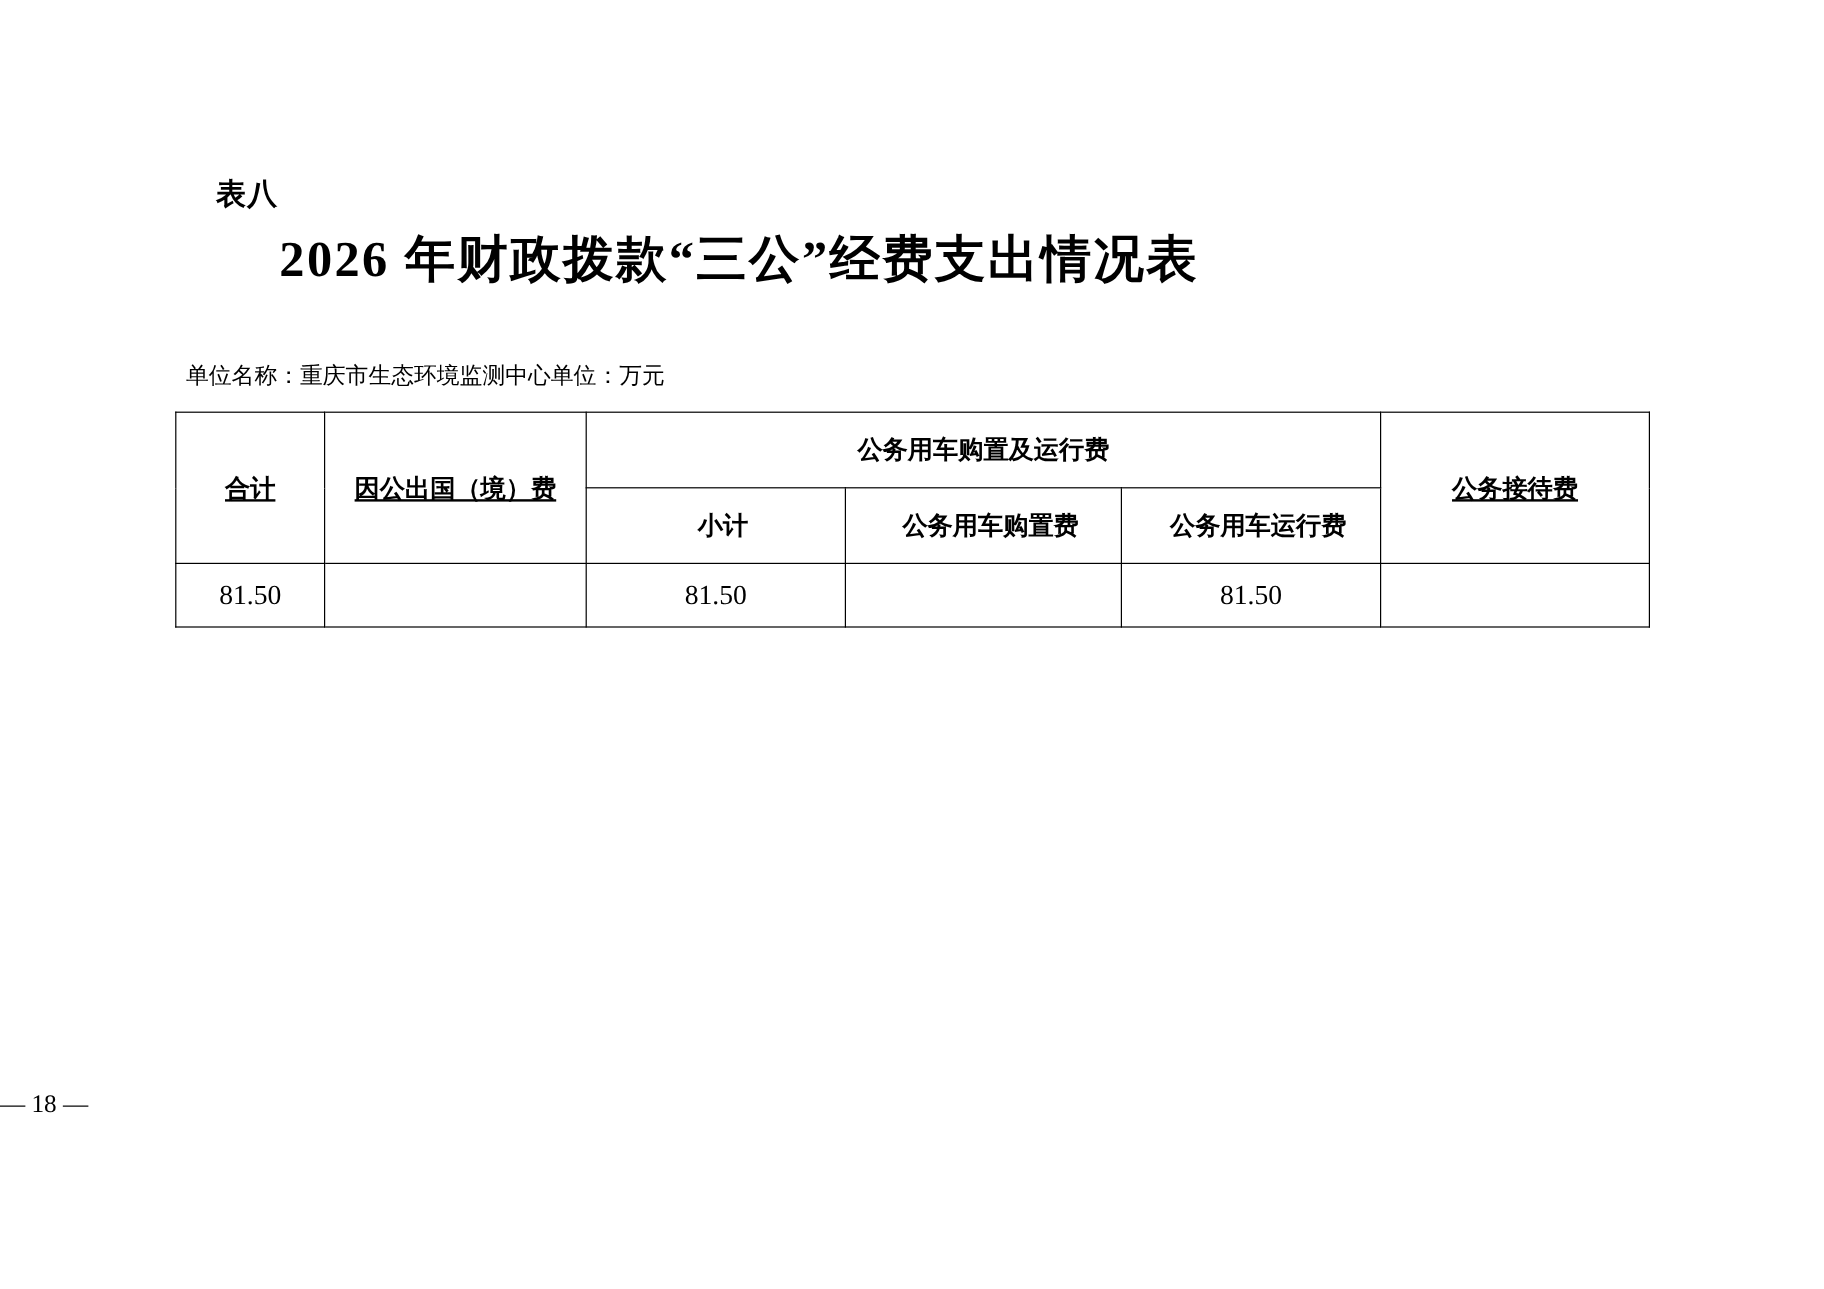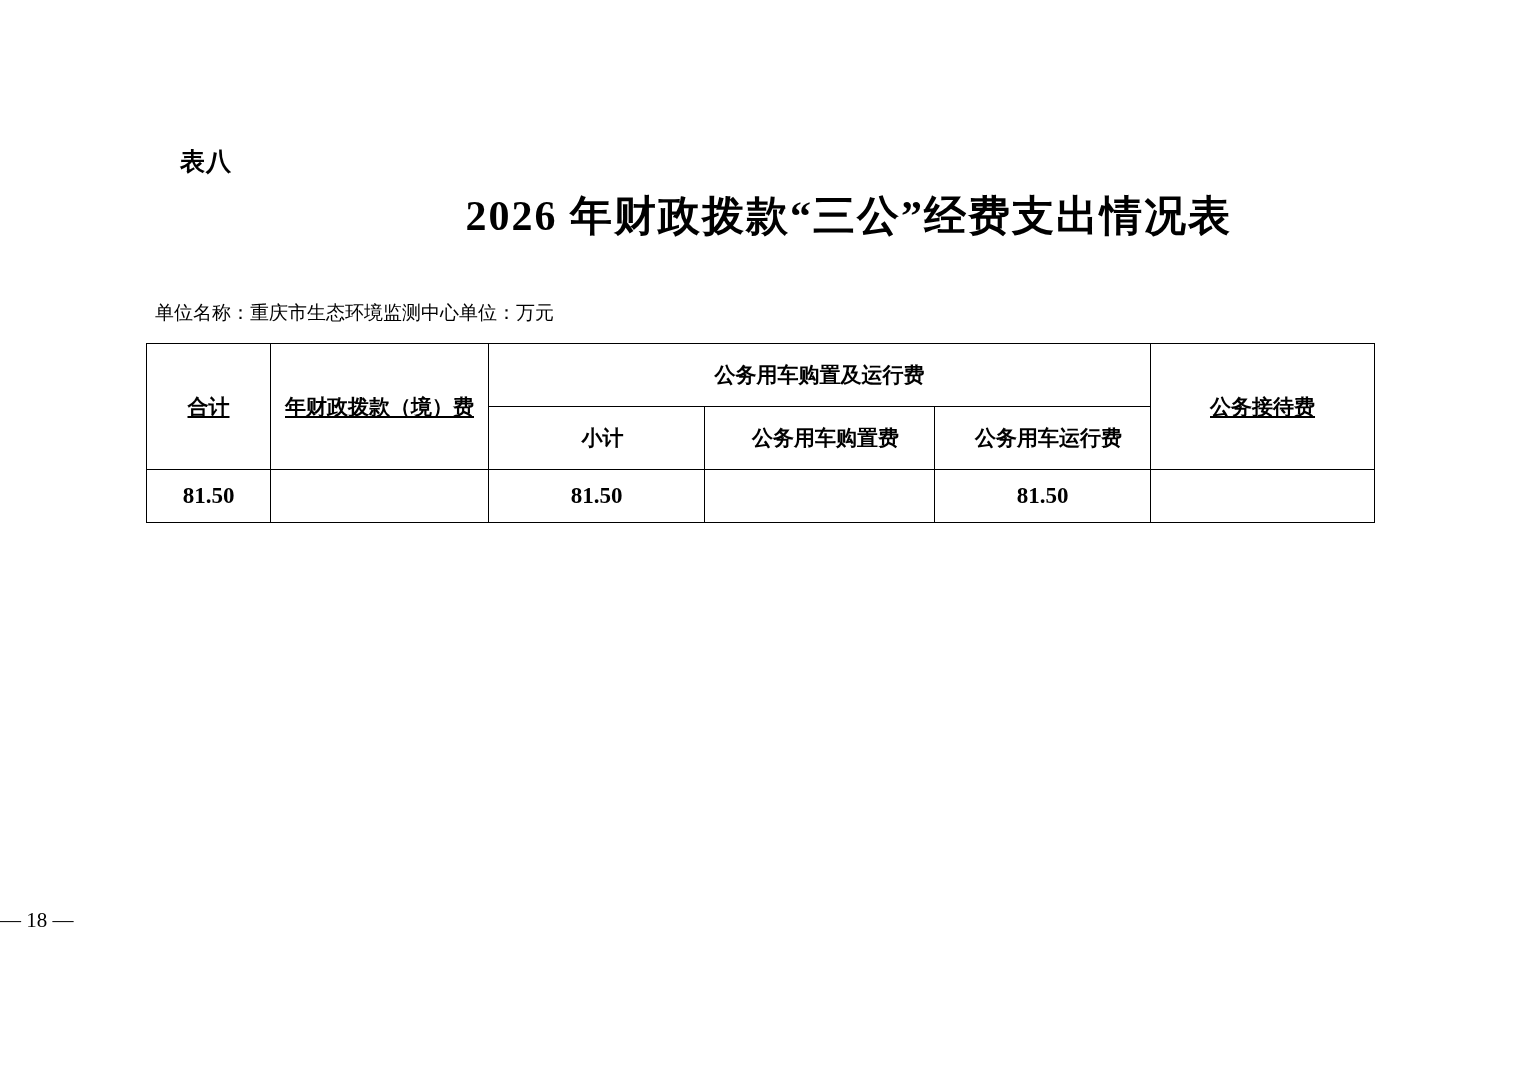--- a/index.html
+++ b/index.html
@@ -29,21 +29,21 @@
     font-weight: bold;
     font-size: 25px;
     letter-spacing: 1px;
     text-align: right;
   }
   .doc-title {
     position: absolute;
     left: 0;
     top: 188px;
     width: 1232px;
-    text-align: right;
+    text-align: center;
     font-family: "Liberation Serif", "DejaVu Serif", serif;
     font-weight: bold;
     font-size: 42px;
     letter-spacing: 2px;
   }
   .meta-row {
     position: absolute;
     left: 155px;
     top: 300px;
     width: 1225px;
@@ -83,21 +83,21 @@
   table.fin td.hdr-top {
     height: 62px;
   }
   table.fin td.hdr-sub {
     height: 62px;
     padding-left: 12px;
   }
   table.fin td.data {
     height: 52px;
     font-family: "Liberation Serif", "DejaVu Serif", serif;
-    font-weight: bold;
+    font-weight: normal;
     font-size: 23px;
   }
   .page-number {
     position: absolute;
     left: 0;
     top: 908px;
     width: 1520px;
     font-size: 21px;
     font-family: "Liberation Serif", "DejaVu Serif", serif;
   }
@@ -121,21 +121,21 @@
       <col style="width:124px">
       <col style="width:218px">
       <col style="width:216px">
       <col style="width:230px">
       <col style="width:216px">
       <col style="width:224px">
     </colgroup>
     <tbody>
       <tr>
         <td class="hdr-tall" rowspan="2">合计</td>
-        <td class="hdr-tall" rowspan="2">年财政拨款（境）费</td>
+        <td class="hdr-tall" rowspan="2">因公出国（境）费</td>
         <td class="hdr-top" colspan="3">公务用车购置及运行费</td>
         <td class="hdr-tall" rowspan="2">公务接待费</td>
       </tr>
       <tr>
         <td class="hdr-sub">小计</td>
         <td class="hdr-sub">公务用车购置费</td>
         <td class="hdr-sub">公务用车运行费</td>
       </tr>
       <tr>
         <td class="data">81.50</td>

